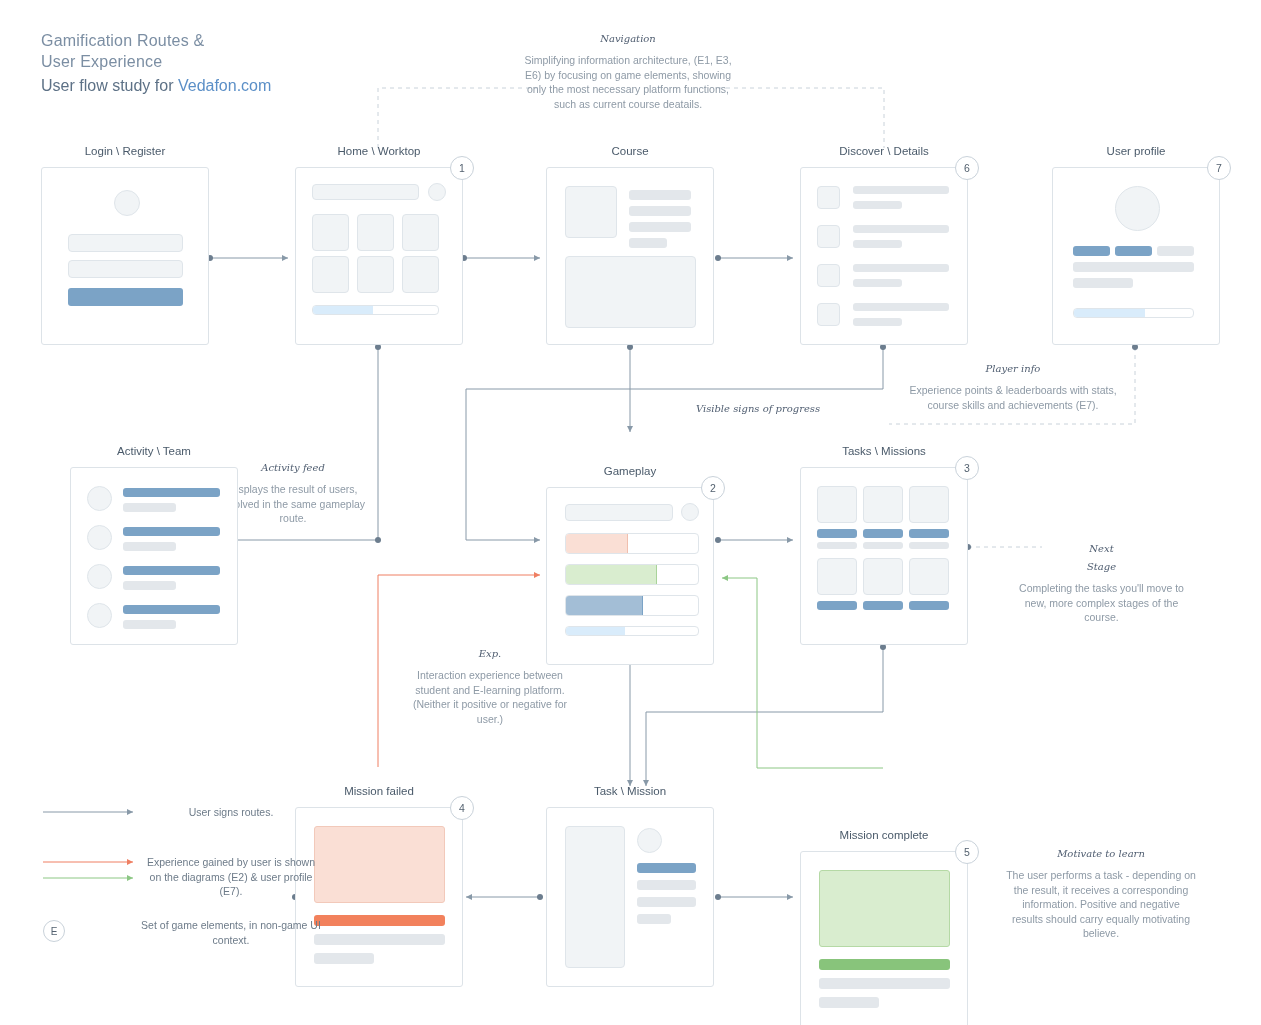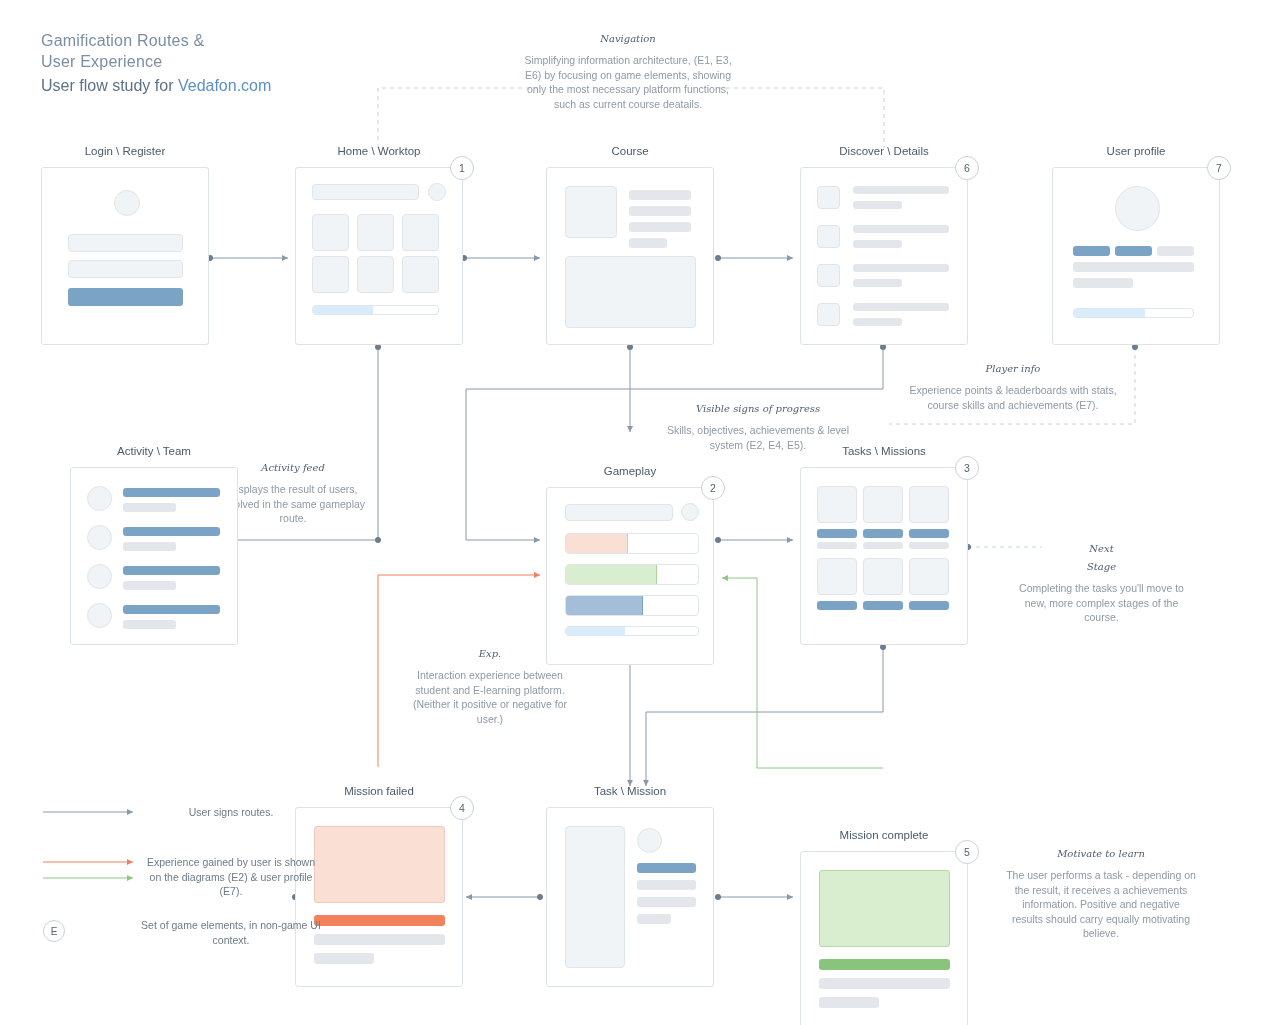--- a/index.html
+++ b/index.html
@@ -164,21 +164,20 @@
     <div class="ann-b">Simplifying information architecture, (E1, E3, E6) by focusing on game elements, showing only the most necessary platform functions, such as current course deatails.</div>
   </div>
 
   <div class="ann" style="left:900px; top:360px; width:226px;">
     <div class="ann-h">Player info</div>
     <div class="ann-b">Experience points &amp; leaderboards with stats, course skills and achievements (E7).</div>
   </div>
 
   <div class="ann" style="left:660px; top:400px; width:196px;">
     <div class="ann-h">Visible signs of progress</div>
-    <div class="ann-b">Skills, objectives, achievements &amp; level system (E2, E4, E5).</div>
   </div>
 
   <div class="ann" style="left:218px; top:459px; width:150px;">
     <div class="ann-h">Activity feed</div>
     <div class="ann-b">Displays the result of users, involved in the same gameplay route.</div>
   </div>
 
   <div class="ann" style="left:1014px; top:540px; width:175px;">
     <div class="ann-h">
       <div>Next</div>
@@ -187,21 +186,21 @@
     <div class="ann-b">Completing the tasks you'll move to new, more complex stages of the course.</div>
   </div>
 
   <div class="ann" style="left:400px; top:645px; width:180px;">
     <div class="ann-h">Exp.</div>
     <div class="ann-b">Interaction experience between student and E-learning platform. (Neither it positive or negative for user.)</div>
   </div>
 
   <div class="ann" style="left:1006px; top:845px; width:190px;text-align:center;">
     <div class="ann-h">Motivate to learn</div>
-    <div class="ann-b">The user performs a task - depending on the result, it receives a achievements information. Positive and negative results should carry equally motivating believe.</div>
+    <div class="ann-b">The user performs a task - depending on the result, it receives a corresponding information. Positive and negative results should carry equally motivating believe.</div>
   </div>
 
   <div class="card-wrap" style="left:41px; top:145px; width:168px;">
     <div class="card-title">Login \ Register</div>
     <div class="card" style="height:178px;">
       <div class="circle" style="position:absolute; left:72px; top:22px; width:26px; height:26px;"></div>
       <div class="box" style="position:absolute; left:26px; top:66px; width:115px; height:18px;"></div>
       <div class="box" style="position:absolute; left:26px; top:92px; width:115px; height:18px;"></div>
       <div class="bar blue" style="position:absolute; left:26px; top:120px; width:115px; height:18px;"></div>
     </div>

